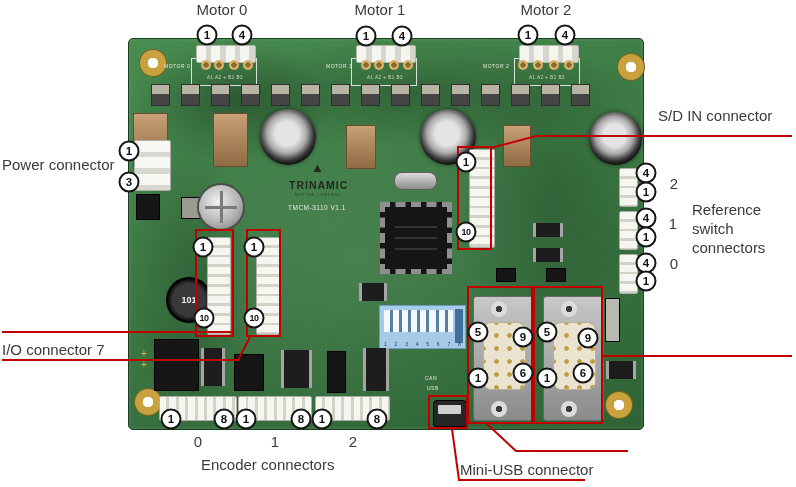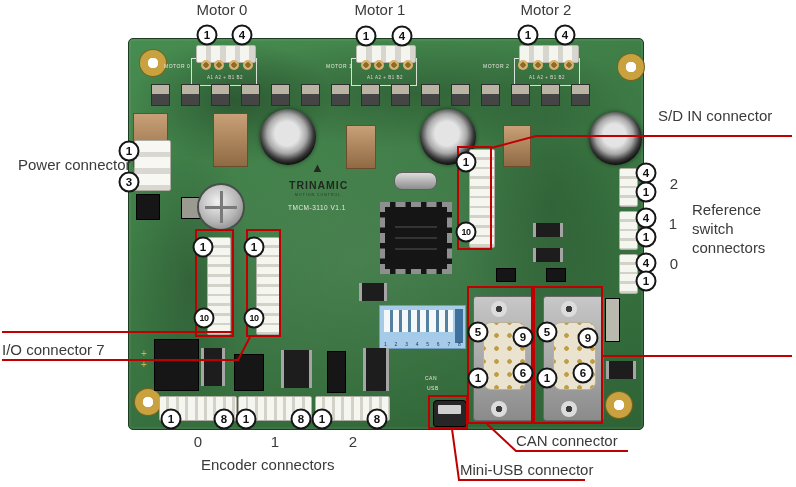--- a/index.html
+++ b/index.html
@@ -144,20 +144,21 @@
     <div class="tan" style="left:217px;top:86px;width:28px;height:42px"></div>
     <div class="tan" style="left:374px;top:86px;width:26px;height:40px"></div>
     <div class="cap" style="left:131px;top:70px;width:56px;height:56px"></div>
     <div class="cap" style="left:291px;top:70px;width:56px;height:56px"></div>
     <div class="cap" style="left:460px;top:73px;width:53px;height:53px"></div>
 
     <div class="hdr-v" style="left:5px;top:101px;width:35px;height:49px;background:repeating-linear-gradient(180deg,#f7f7f3 0 11px,#d8d8d0 11px 16.3px)"></div>
     <div class="blk" style="left:7px;top:155px;width:22px;height:24px"></div>
     <div class="blk" style="left:52px;top:158px;width:18px;height:20px;background:#9a9a90"></div>
     <div class="screw" style="left:70px;top:146px"></div>
+    <div class="ind" style="left:37px;top:238px;width:42px;height:42px;font-size:9px;font-weight:bold;line-height:42px">101</div>
 
     <div class="tri" style="left:182px;top:122px">▲</div>
     <div class="brand" style="left:160px;top:141px">TRINAMIC</div>
     <div class="brand-sub" style="left:166px;top:155px">MOTION CONTROL</div>
     <div class="model" style="left:159px;top:166px">TMCM-3110 V1.1</div>
 
     <div class="xtal" style="left:265px;top:133px;width:41px;height:16px"></div>
     <div class="mcu" style="left:251px;top:163px;width:62px;height:62px">
         <div class="mcu-inner"></div>
       </div>
@@ -228,32 +229,31 @@
       <polyline points="2,360 238,360 250,337"></polyline>
       <polyline points="602,356 792,356"></polyline>
       <polyline points="487,424 516,451 628,451"></polyline>
       <polyline points="452,429 459,480 585,480"></polyline>
     </g>
   </svg>
 
   <div class="lbl lblc" style="left:222px;top:1px">Motor 0</div>
   <div class="lbl lblc" style="left:380px;top:1px">Motor 1</div>
   <div class="lbl lblc" style="left:546px;top:1px">Motor 2</div>
-  <div class="lbl" style="left:18px;top:156px">Power connector</div>
+  <div class="lbl" style="left:2px;top:156px">Power connector</div>
   <div class="lbl reflines" style="left:692px;top:200px">
     <span>Reference</span>
     <span>switch</span>
     <span>connectors</span>
   </div>
   <div class="lbl" style="left:658px;top:107px">S/D IN connector</div>
   <div class="lbl lblcc" style="left:674px;top:184px">2</div>
   <div class="lbl lblcc" style="left:673px;top:224px">1</div>
   <div class="lbl lblcc" style="left:674px;top:264px">0</div>
   <div class="lbl" style="left:2px;top:341px">I/O connector 7</div>
-  <div class="lbl" style="left:516px;top:432px">CAN connector</div>
   <div class="lbl" style="left:201px;top:456px">Encoder connectors</div>
   <div class="lbl" style="left:460px;top:461px">Mini-USB connector</div>
   <div class="lbl lblcc" style="left:198px;top:442px">0</div>
   <div class="lbl lblcc" style="left:275px;top:442px">1</div>
   <div class="lbl lblcc" style="left:353px;top:442px">2</div>
 
   <span class="pin" style="left:207px;top:35px">1</span>
   <span class="pin" style="left:242px;top:35px">4</span>
   <span class="pin" style="left:366px;top:36px">1</span>
   <span class="pin" style="left:402px;top:36px">4</span>

